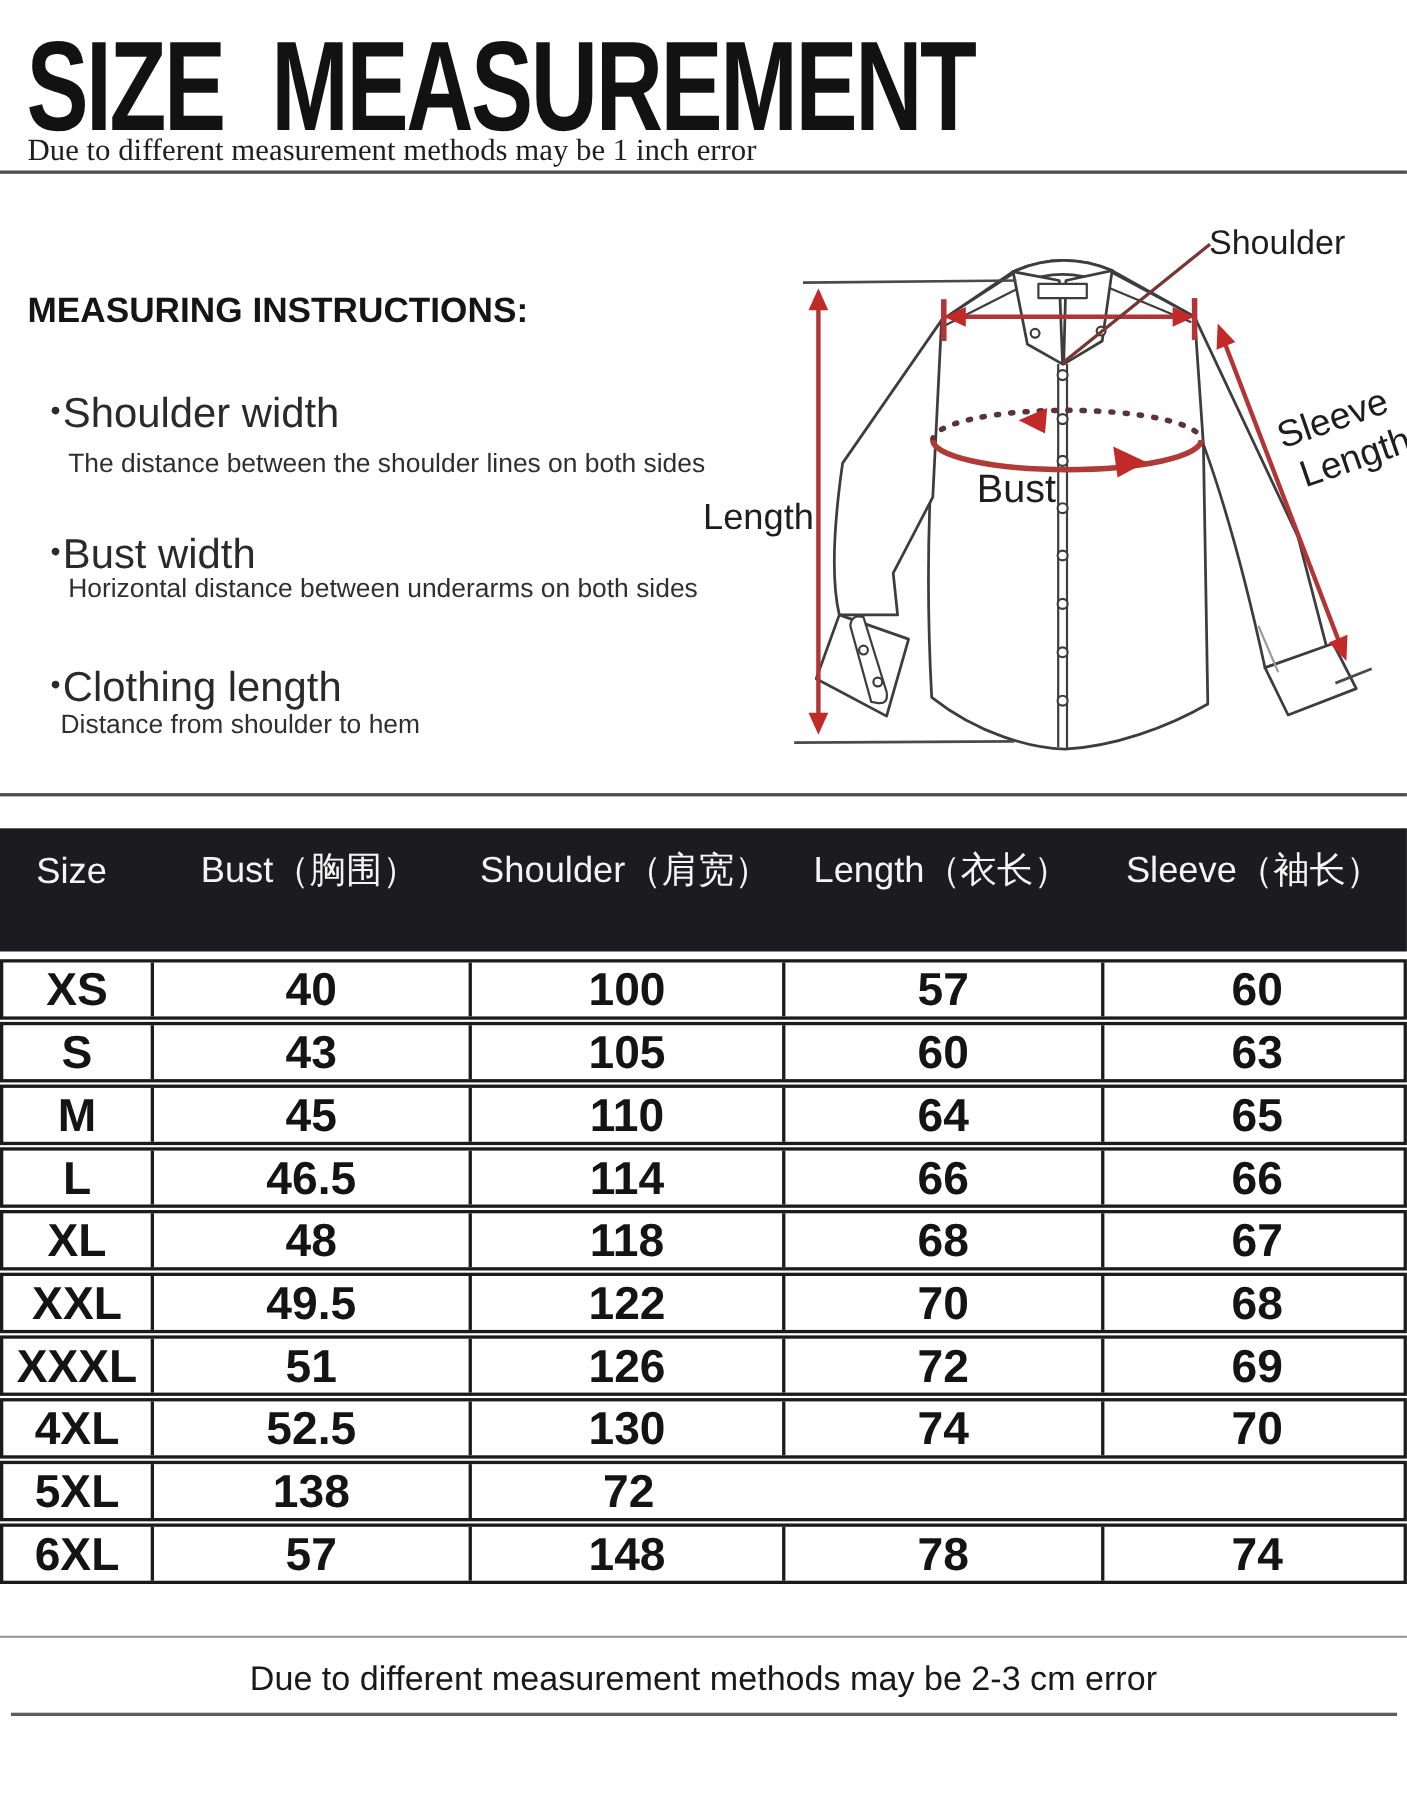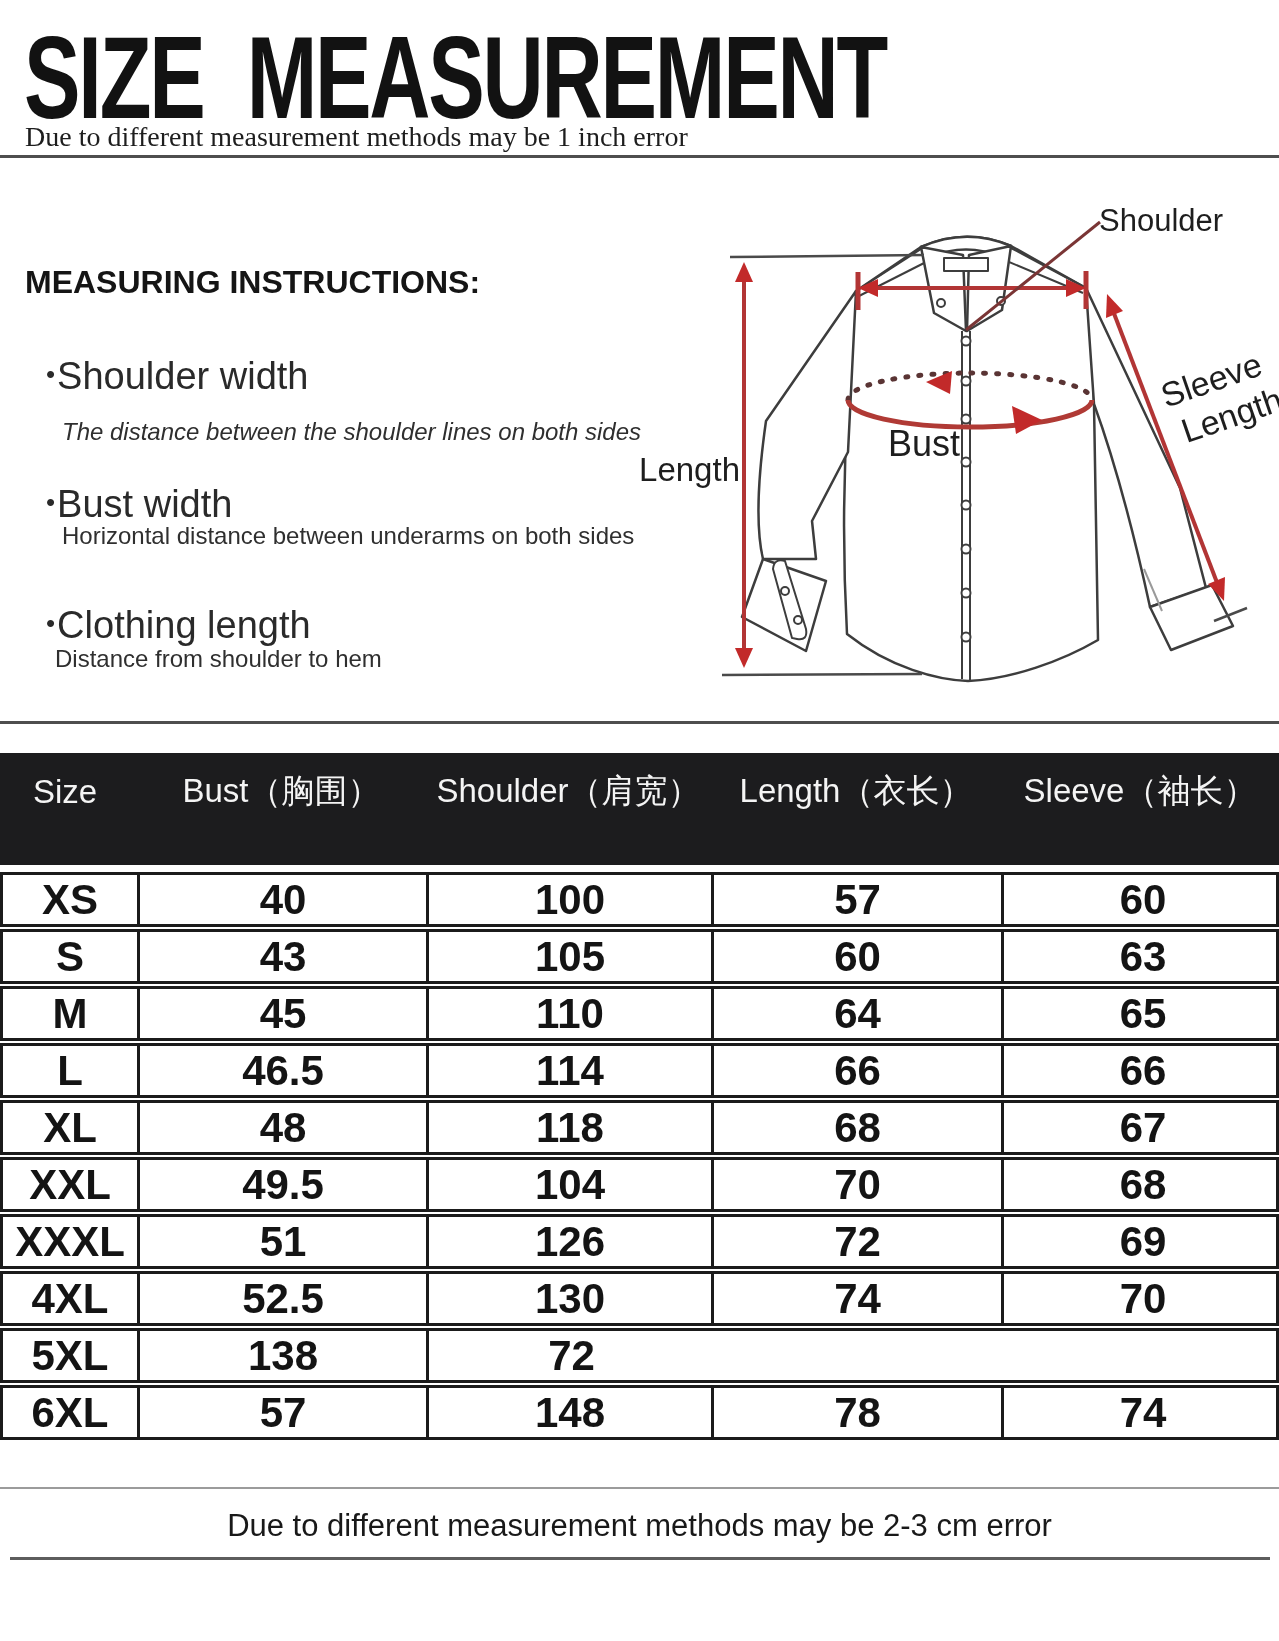--- a/index.html
+++ b/index.html
@@ -16,21 +16,21 @@
   .rule-1{top:155px;height:3px;}
   .rule-2{top:721px;height:3px;}
   .rule-3{top:1487px;height:2px;background:#9b9b9b;}
   .rule-4{top:1557px;left:10px;width:1260px;height:3px;background:#5d5d5d;}
 
   
   .mi-heading{position:absolute;left:25px;top:264px;font-size:32px;font-weight:700;color:#151515;}
   .mi-item-title{position:absolute;font-size:38px;font-weight:400;color:#2a2a2a;letter-spacing:0;}
   .mi-item-title .bullet{font-size:26px;vertical-align:6px;margin-right:2px;}
   .mi-item-desc{position:absolute;font-size:24px;color:#2f2f2f;}
-  .t1{left:46px;top:355px;} .d1{left:62px;top:418px;font-style:italic;}
+  .t1{left:46px;top:355px;} .d1{left:62px;top:408px;}
   .t2{left:46px;top:483px;} .d2{left:62px;top:522px;}
   .t3{left:46px;top:604px;} .d3{left:55px;top:645px;}
 
   
   .diagram{position:absolute;left:620px;top:170px;width:659px;height:530px;}
 
   
   .thead{position:absolute;left:0;top:753px;width:1279px;height:112px;background:#1c1c1e;
          display:grid;grid-template-columns:137px 289px 285px 290px 278px;}
   .thead .hcell{color:#f4f4f4;font-size:33px;font-weight:500;display:flex;
@@ -194,21 +194,21 @@
     <div class="trow">
     <div class="tcell">XL</div>
     <div class="tcell">48</div>
     <div class="tcell">118</div>
     <div class="tcell">68</div>
     <div class="tcell">67</div>
   </div>
     <div class="trow">
     <div class="tcell">XXL</div>
     <div class="tcell">49.5</div>
-    <div class="tcell">104</div>
+    <div class="tcell">122</div>
     <div class="tcell">70</div>
     <div class="tcell">68</div>
   </div>
     <div class="trow">
     <div class="tcell">XXXL</div>
     <div class="tcell">51</div>
     <div class="tcell">126</div>
     <div class="tcell">72</div>
     <div class="tcell">69</div>
   </div>

